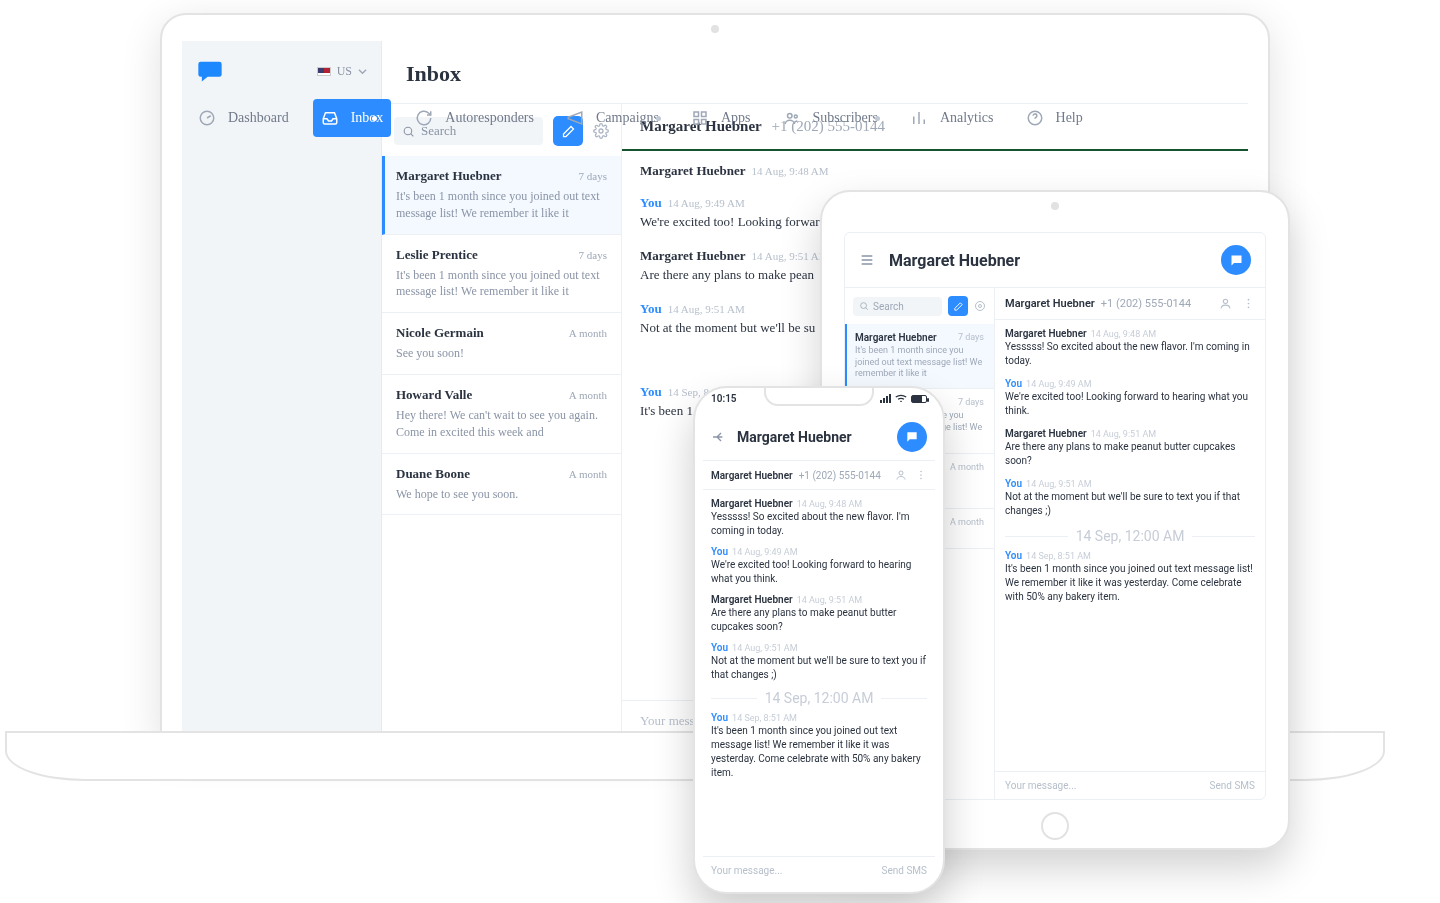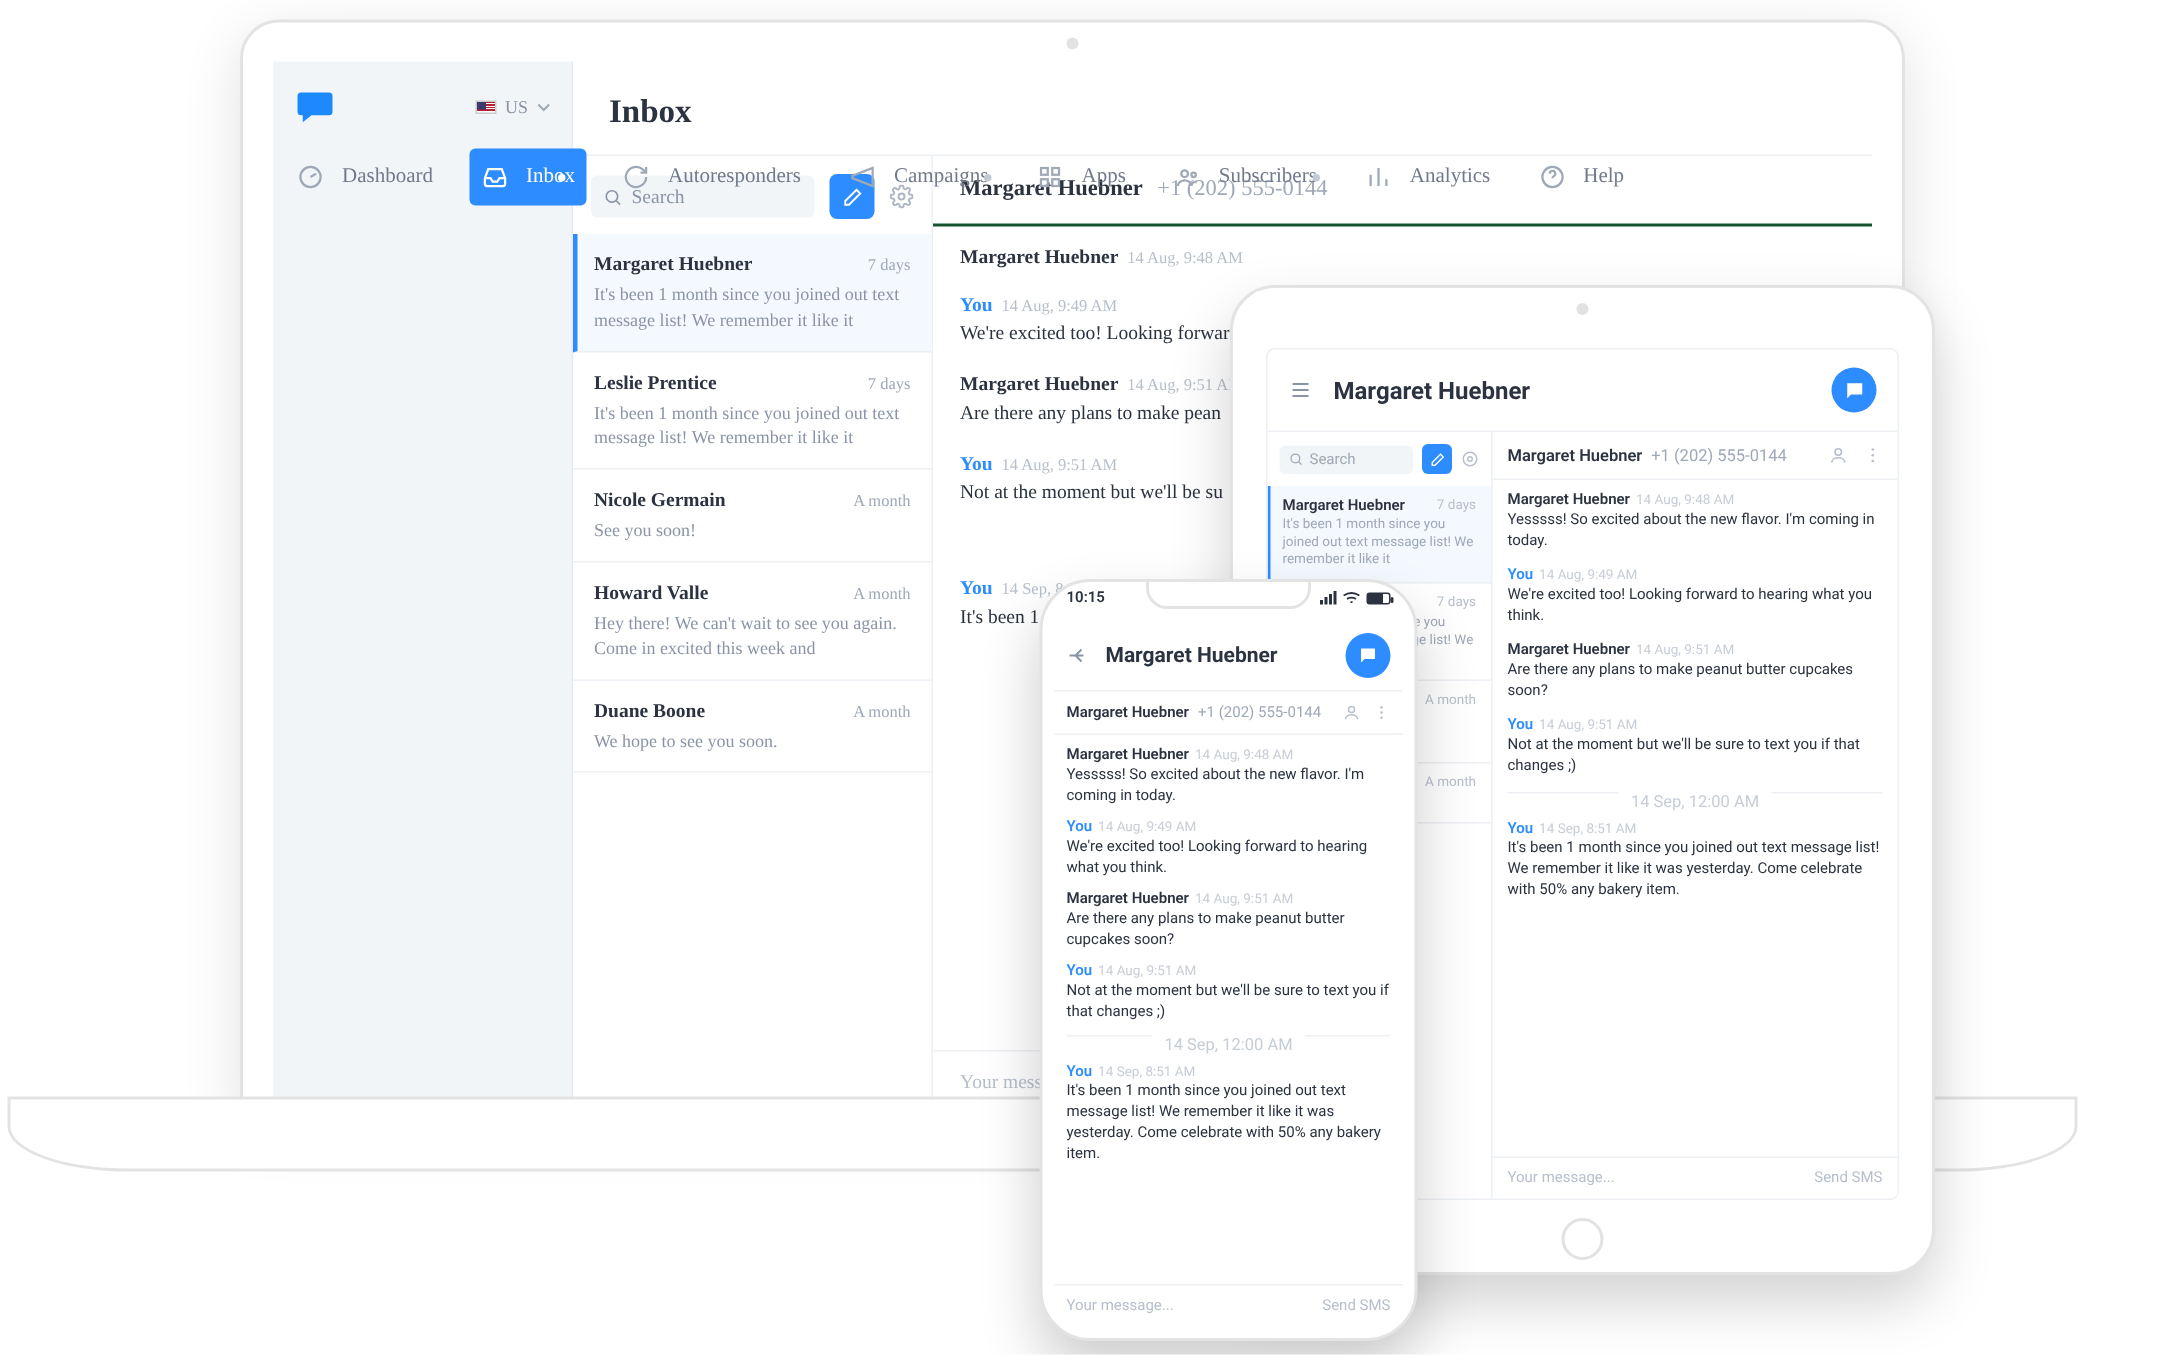--- a/index.html
+++ b/index.html
@@ -91,21 +91,21 @@
   .t-chead{padding:9px 10px;border-bottom:1px solid #eceff3;display:flex;align-items:center;gap:6px;font-size:11px;}
   .t-chead .nm{font-weight:600;color:#2b3340;}
   .t-chead .ph{color:#9ea8b7;}
   .t-chead .icons{margin-left:auto;display:flex;gap:10px;color:#b6bfcb;}
   .t-msgs{flex:1;padding:8px 10px;font-size:10px;overflow:hidden;}
   .t-msgs .msg{margin-bottom:10px;}
   .t-msgs .from{font-weight:600;color:#2b3340;}
   .t-msgs .from.you{color:#2d8cff;}
   .t-msgs .ts{color:#c7cdd7;font-size:9px;margin-left:4px;}
   .t-msgs .body{color:#2b3340;margin-top:1px;line-height:1.4;}
-  .t-sep{display:flex;gap:8px;color:#c7cdd7;font-size:11px;margin:6px 0;}
+  .t-sep{display:flex;align-items:center;gap:8px;color:#c7cdd7;font-size:14px;margin:6px 0;}
   .t-sep::before,.t-sep::after{content:"";flex:1;border-top:1px solid #eceff3;}
   .t-composer{border-top:1px solid #eceff3;padding:8px 10px;display:flex;justify-content:space-between;font-size:10px;color:#b6bfcb;}
 
   
   .phone{position:absolute;left:693px;top:386px;width:252px;height:508px;background:#fff;border:2px solid #e3e3e3;border-radius:34px;box-shadow:0 20px 40px rgba(0,0,0,.20);overflow:hidden;}
   .phone-notch{position:absolute;left:50%;top:0;transform:translateX(-50%);width:110px;height:18px;background:#fff;border:2px solid #e3e3e3;border-top:none;border-radius:0 0 14px 14px;}
   .phone-status{position:absolute;top:5px;left:16px;right:16px;display:flex;justify-content:space-between;align-items:center;font-size:10px;font-weight:600;color:#2b3340;}
   .phone-status .right{display:flex;gap:4px;align-items:center;}
   .sigbars{display:inline-flex;gap:1px;align-items:flex-end;}
   .sigbars i{width:2px;background:#2b3340;display:inline-block;}

